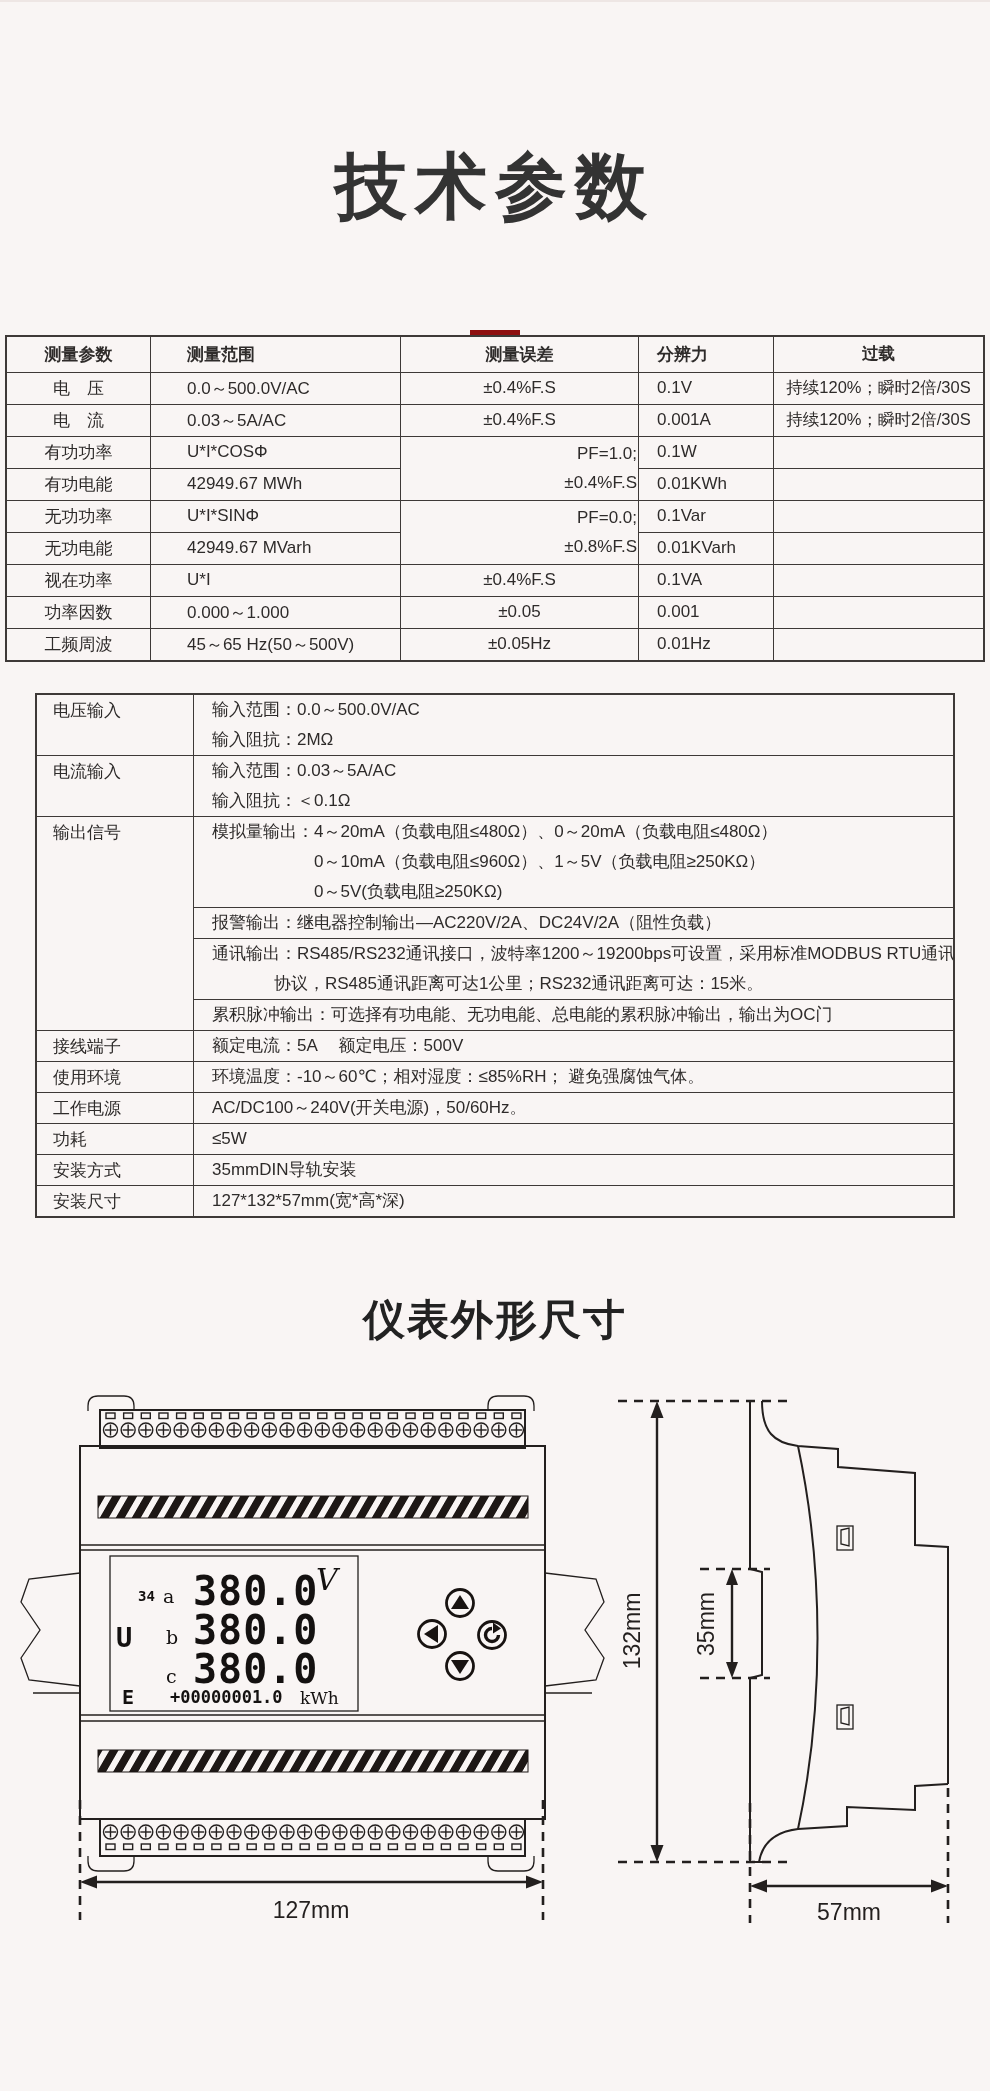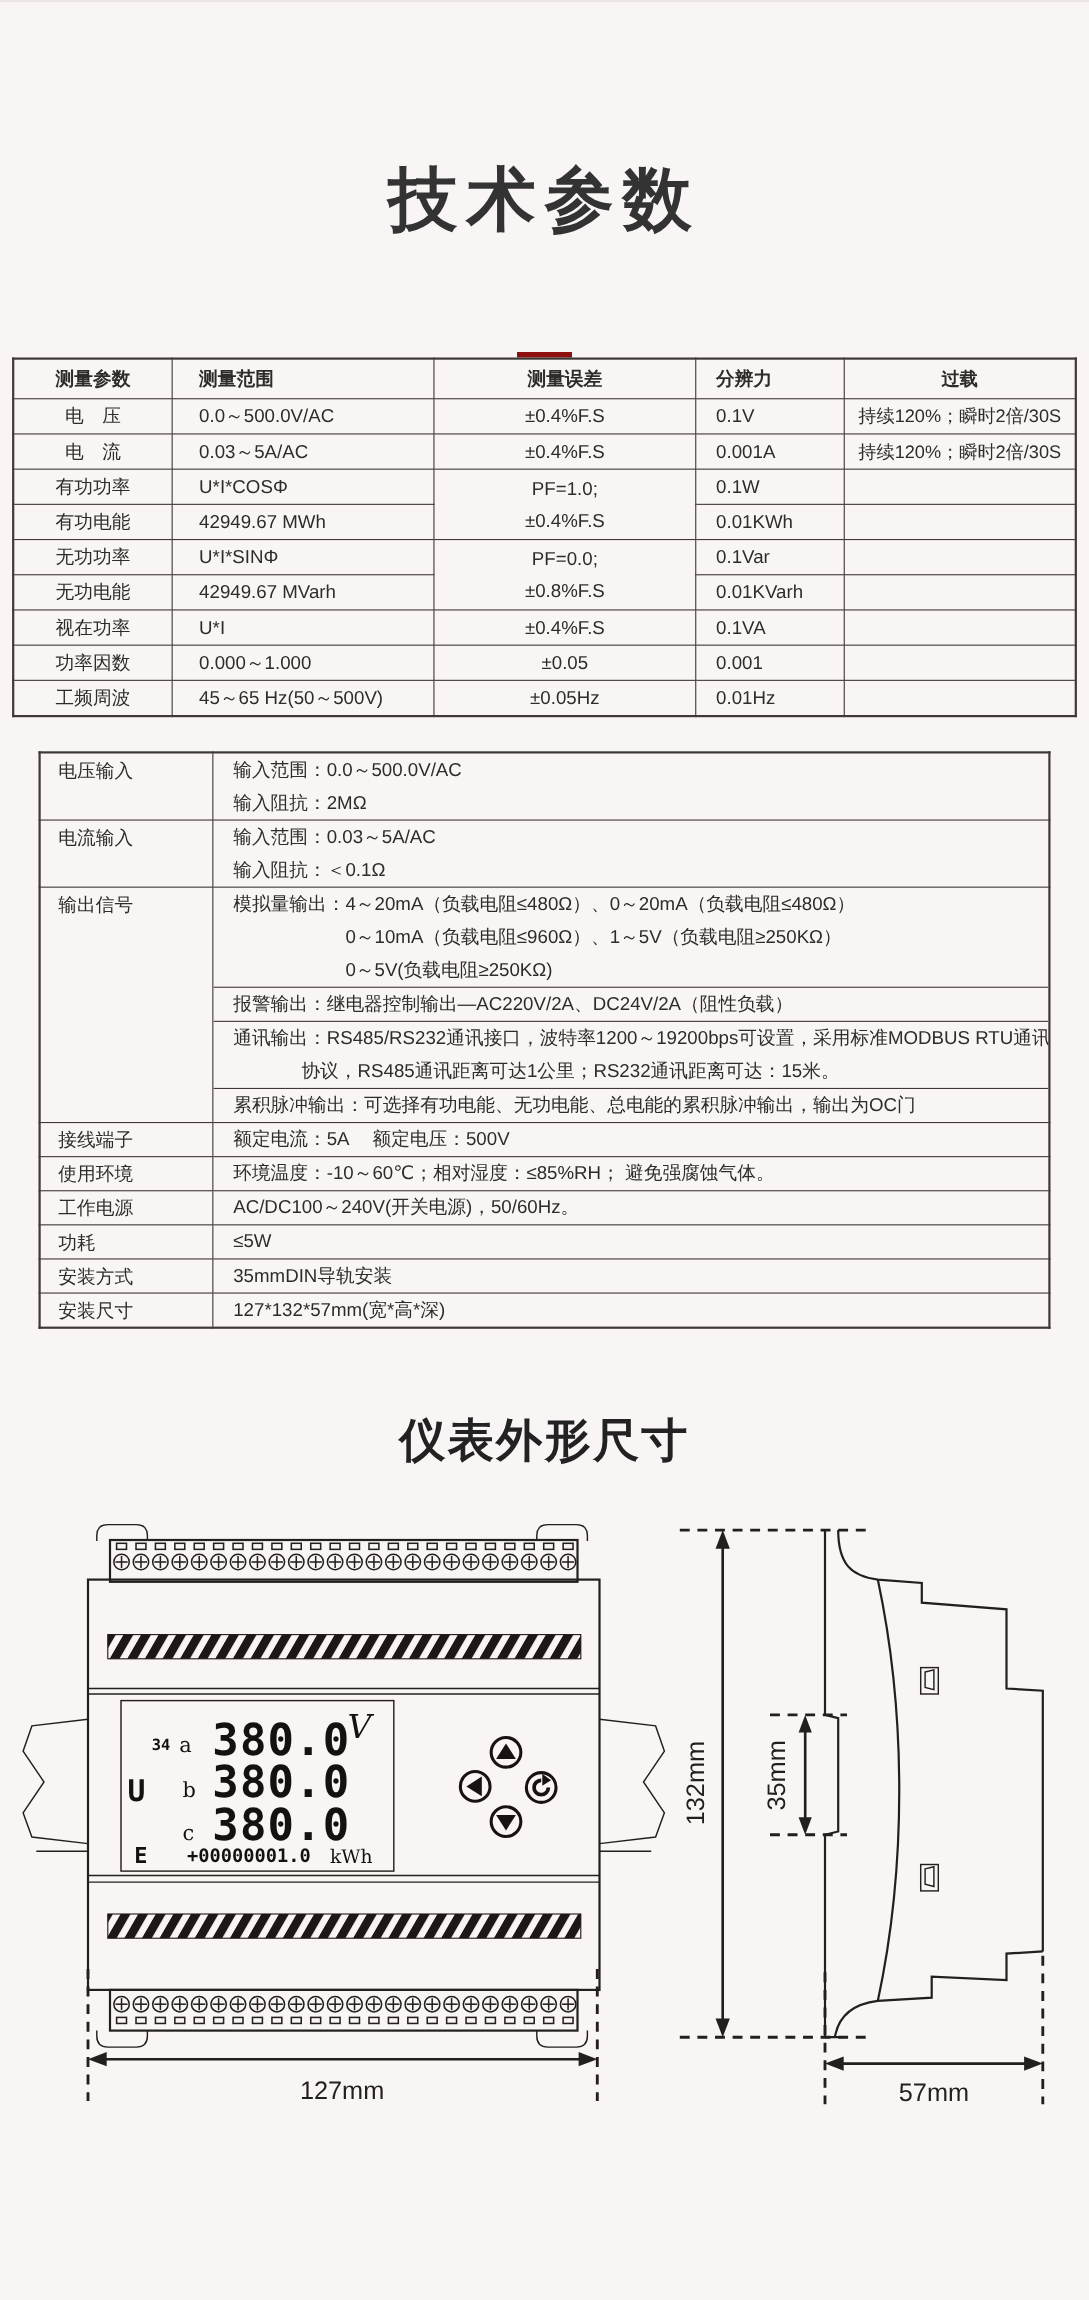--- a/index.html
+++ b/index.html
@@ -3,37 +3,37 @@
 <meta charset="utf-8">
 <style>
   html,body{margin:0;padding:0;}
   body{
     width:990px;height:2091px;overflow:hidden;
     background:#f9f5f4;color:#2e2b2a;
     font-family:"Liberation Sans","DejaVu Sans",sans-serif;
     border-top:2px solid #eee6e4;box-sizing:border-box;
   }
   .page-title{
-    text-align:center;font-size:63px;font-weight:700;letter-spacing:8px;
+    text-align:center;font-size:72px;font-weight:700;letter-spacing:8px;
     color:#333;margin:146px 0 0;line-height:1.08;
   }
   .red-divider{width:50px;height:5px;background:#8e0f0f;margin:104px auto 0;}
   table{border-collapse:collapse;table-layout:fixed;width:920px;margin:0 auto;
         font-size:17px;color:#2e2b2a;}
   td,th{border:1px solid #3e3937;overflow:hidden;white-space:nowrap;}
   .spec{border:2px solid #3e3937;}
   .spec th{height:33px;font-weight:700;}
   .spec td{height:29px;}
   .c0{width:141px;text-align:center;}
-  .c1{width:212px;text-align:left;padding-left:24px;}
+  .c1{width:212px;text-align:left;padding-left:36px;}
   .c2{width:235px;text-align:center;}
   .c3{width:115px;text-align:left;padding-left:18px;}
   .c4{width:207px;text-align:center;font-size:16.5px;}
   th.c1,th.c3{font-weight:700;}
-  .merged div{height:29px;line-height:29px;}
+  .merged div{height:29px;line-height:29px;text-align:right;}
   .detail{margin-top:31px;border:2px solid #3e3937;}
   .detail td{height:auto;}
   .lbl{width:140px;vertical-align:top;padding:1px 0 0 16px;line-height:29px;}
   .cnt{padding:0 0 0 18px;line-height:30px;}
   .cnt div{line-height:30px;}
   .nopad{padding:0;}
   .sub{padding-left:18px;}
   .sub + .sub{border-top:1px solid #3e3937;}
   .ind-a{padding-left:102px;}
   .ind-b{padding-left:62px;}

